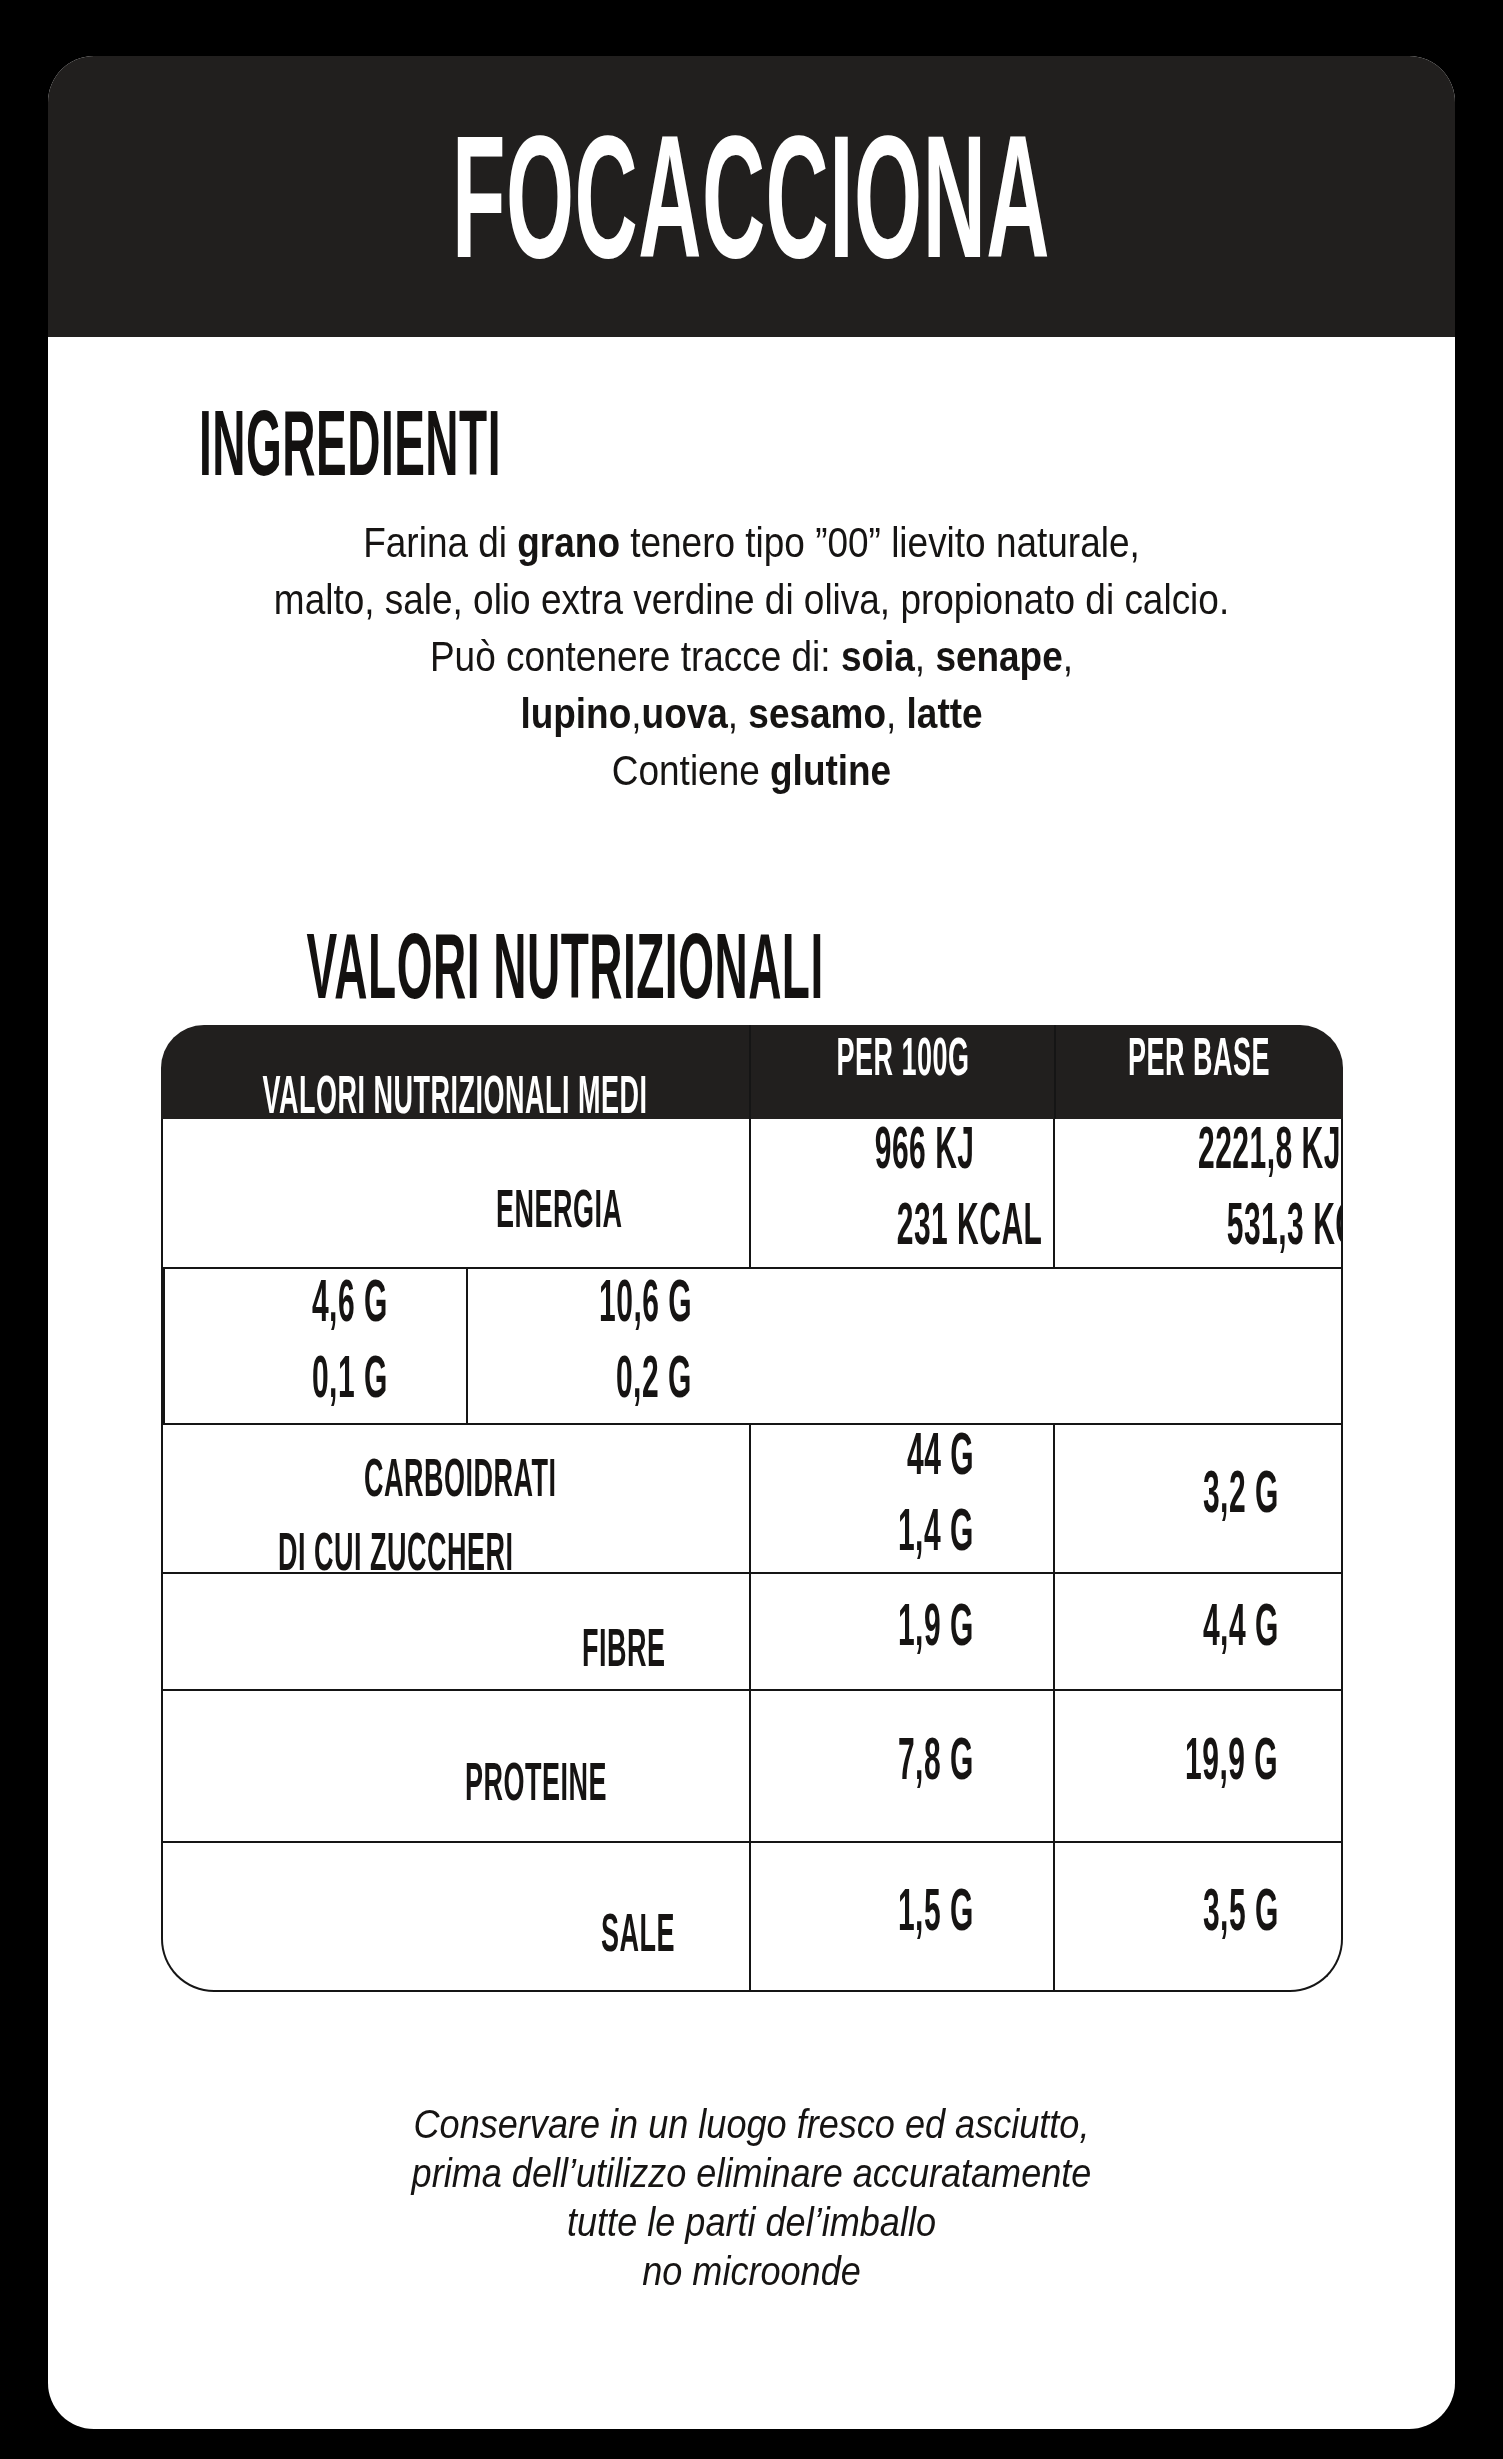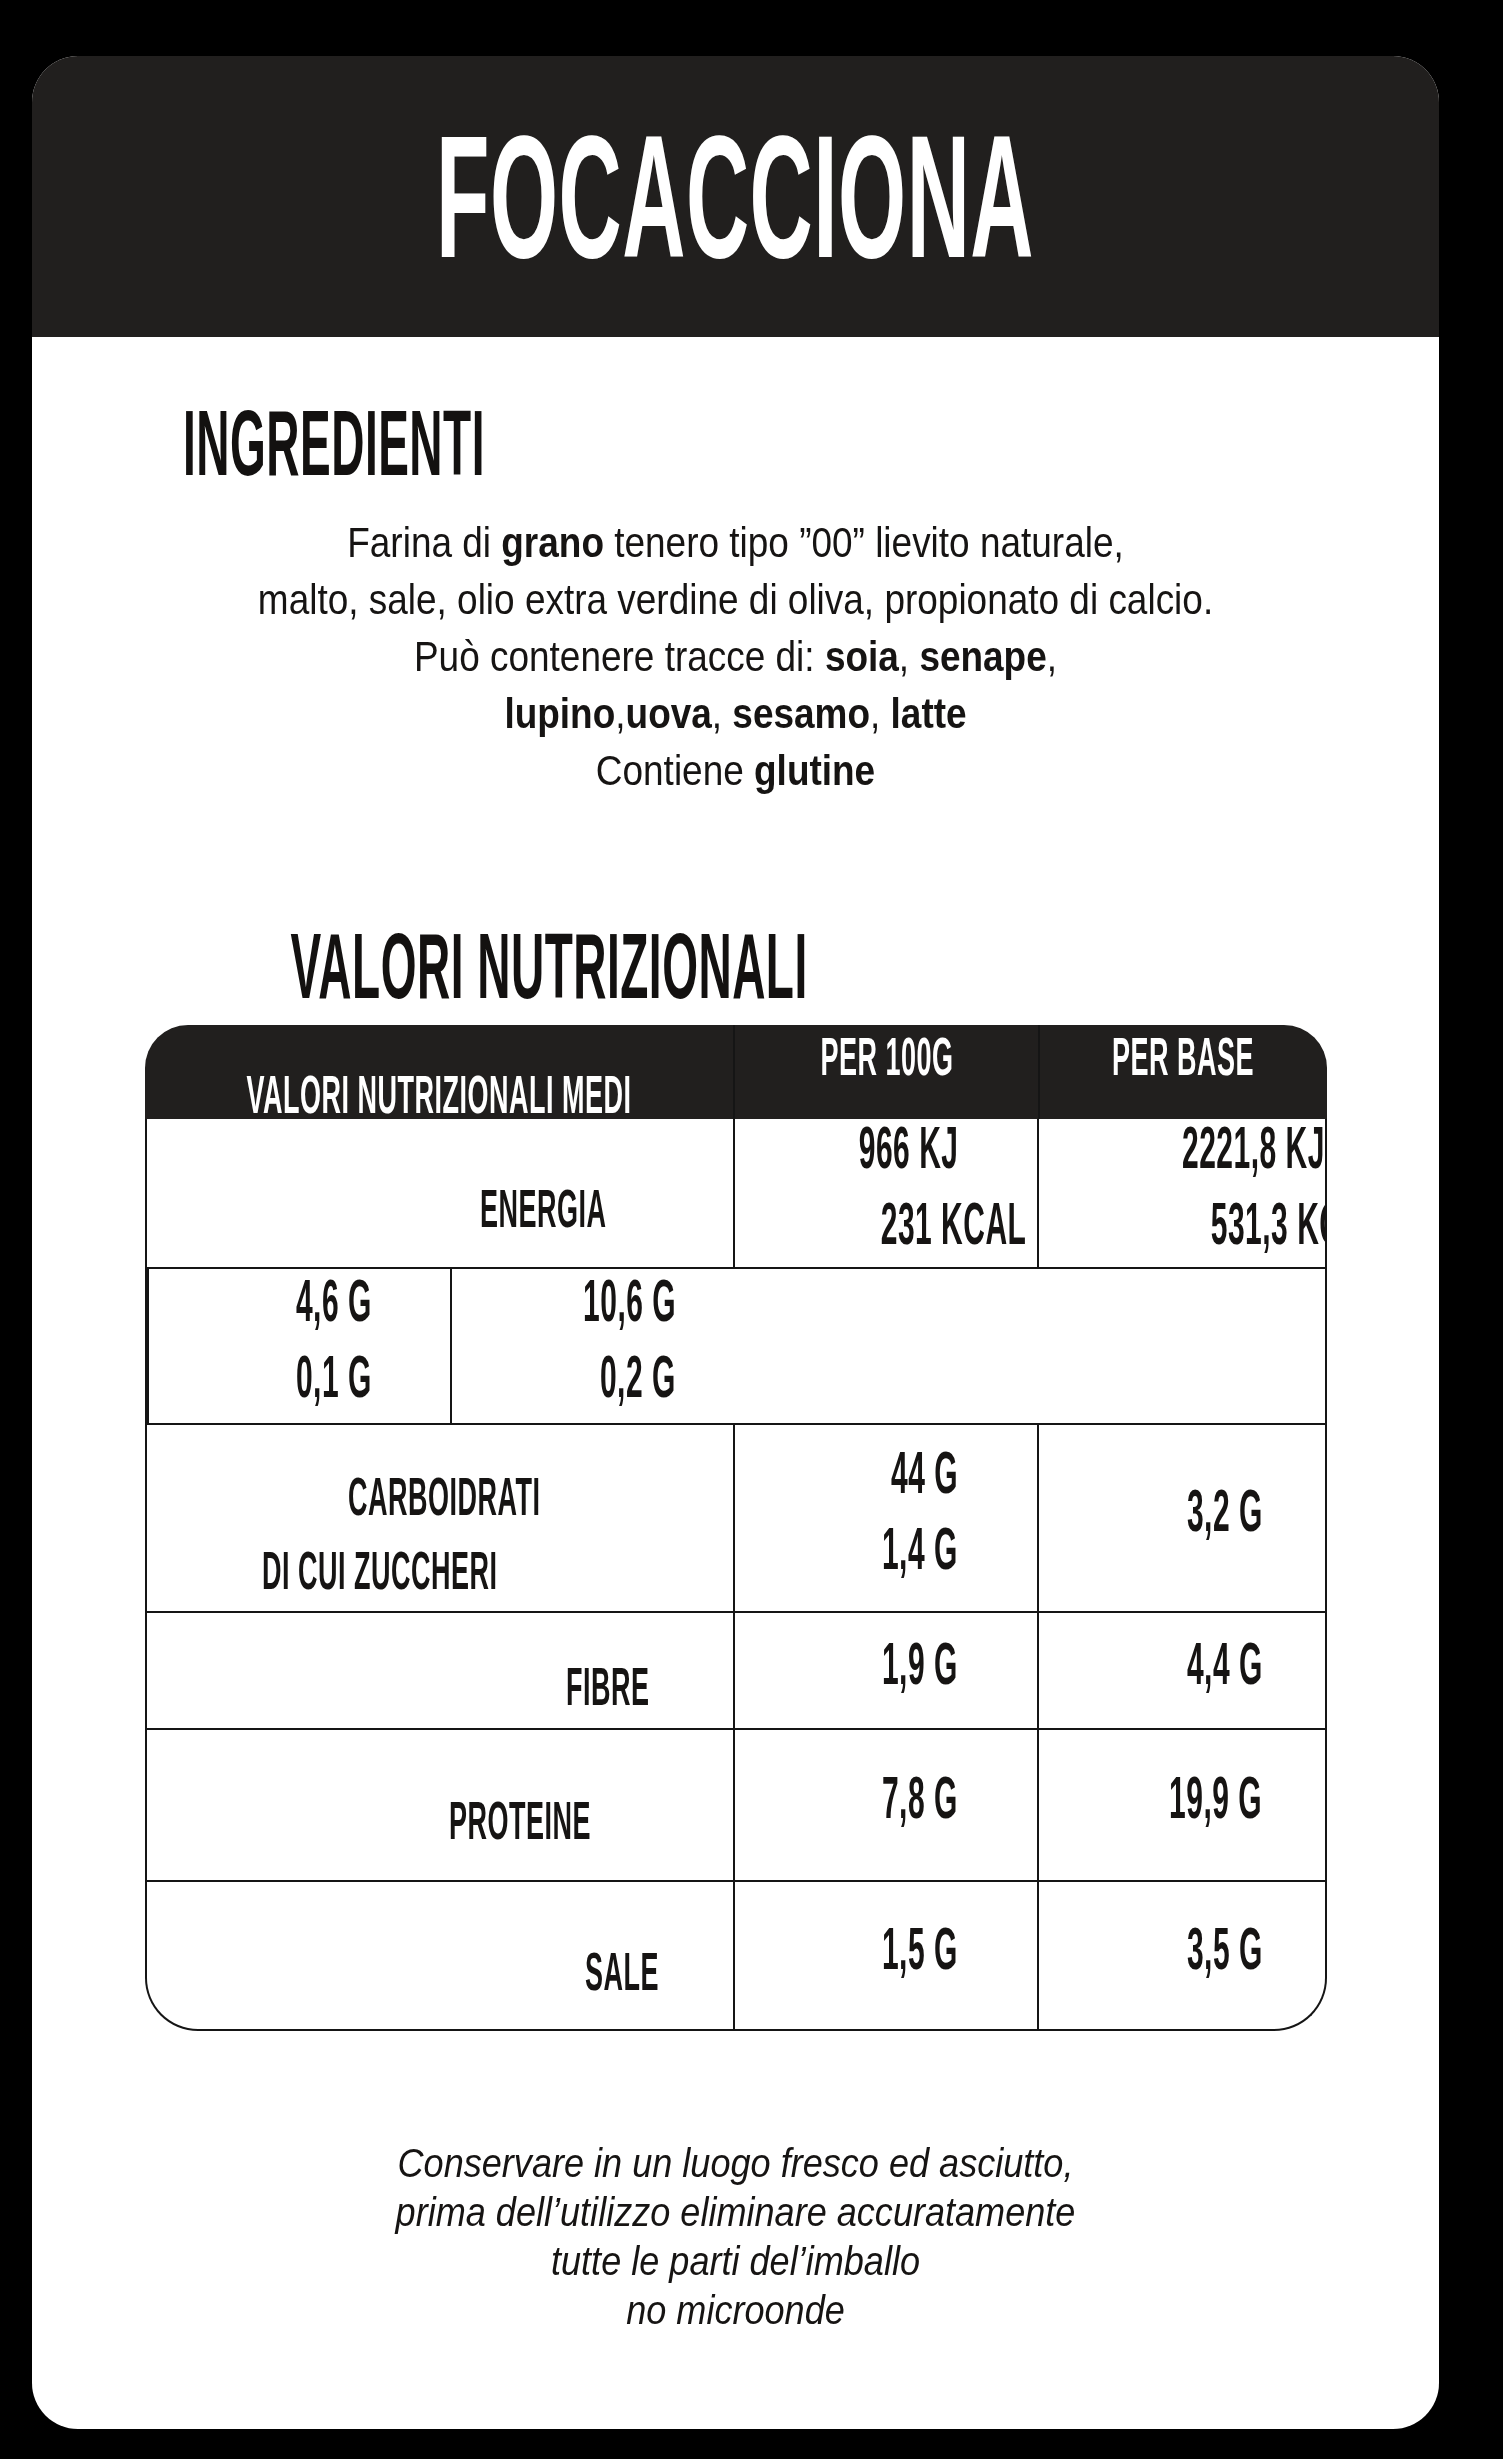--- a/index.html
+++ b/index.html
@@ -1,20 +1,20 @@
 <!DOCTYPE html>
 <html><head>
 <meta charset="utf-8">
 <style>
   * { margin:0; padding:0; box-sizing:border-box; }
   html,body { width:1503px; height:2459px; }
   body { background:#000; position:relative; overflow:hidden;
          font-family:"Liberation Sans", sans-serif; color:#161413; }
 
-  #card { position:absolute; left:32px; top:56px; width:1407px; height:2373px;
+  #card { position:absolute; left:48px; top:56px; width:1407px; height:2373px;
           background:#fff; border-radius:46px; overflow:hidden; }
 
   
   .band { height:281px; background:#211f1e; display:flex; align-items:center; justify-content:center; }
 
   
   .cond, .cond-l, .cond-r { display:inline-block; white-space:nowrap; font-weight:bold; letter-spacing:1px; }
   .cond   { transform:scaleX(.5);  transform-origin:center center; }
   .cond-l { transform:scaleX(.5);  transform-origin:left  center; }
   .cond-r { transform:scaleX(.5);  transform-origin:right center; }
@@ -110,21 +110,21 @@
         <div class="c2">
           <div class="ln"><span class="cond-r">4,6 G</span></div>
           <div class="ln"><span class="cond-r">0,1 G</span></div>
         </div>
         <div class="c3">
           <div class="ln"><span class="cond-r">10,6 G</span></div>
           <div class="ln"><span class="cond-r">0,2 G</span></div>
         </div>
       </div>
 
-      <div class="t-row" style="height:188px">
+      <div class="t-row" style="height:149px">
         <div class="c1">
           <div class="ln"><span class="cond-l">CARBOIDRATI</span></div>
           <div class="ln"><span class="cond-l">DI CUI ZUCCHERI</span></div>
         </div>
         <div class="c2">
           <div class="ln"><span class="cond-r">44 G</span></div>
           <div class="ln"><span class="cond-r">1,4 G</span></div>
         </div>
         <div class="c3">
           <div class="ln"><span class="cond-r">3,2 G</span></div>

